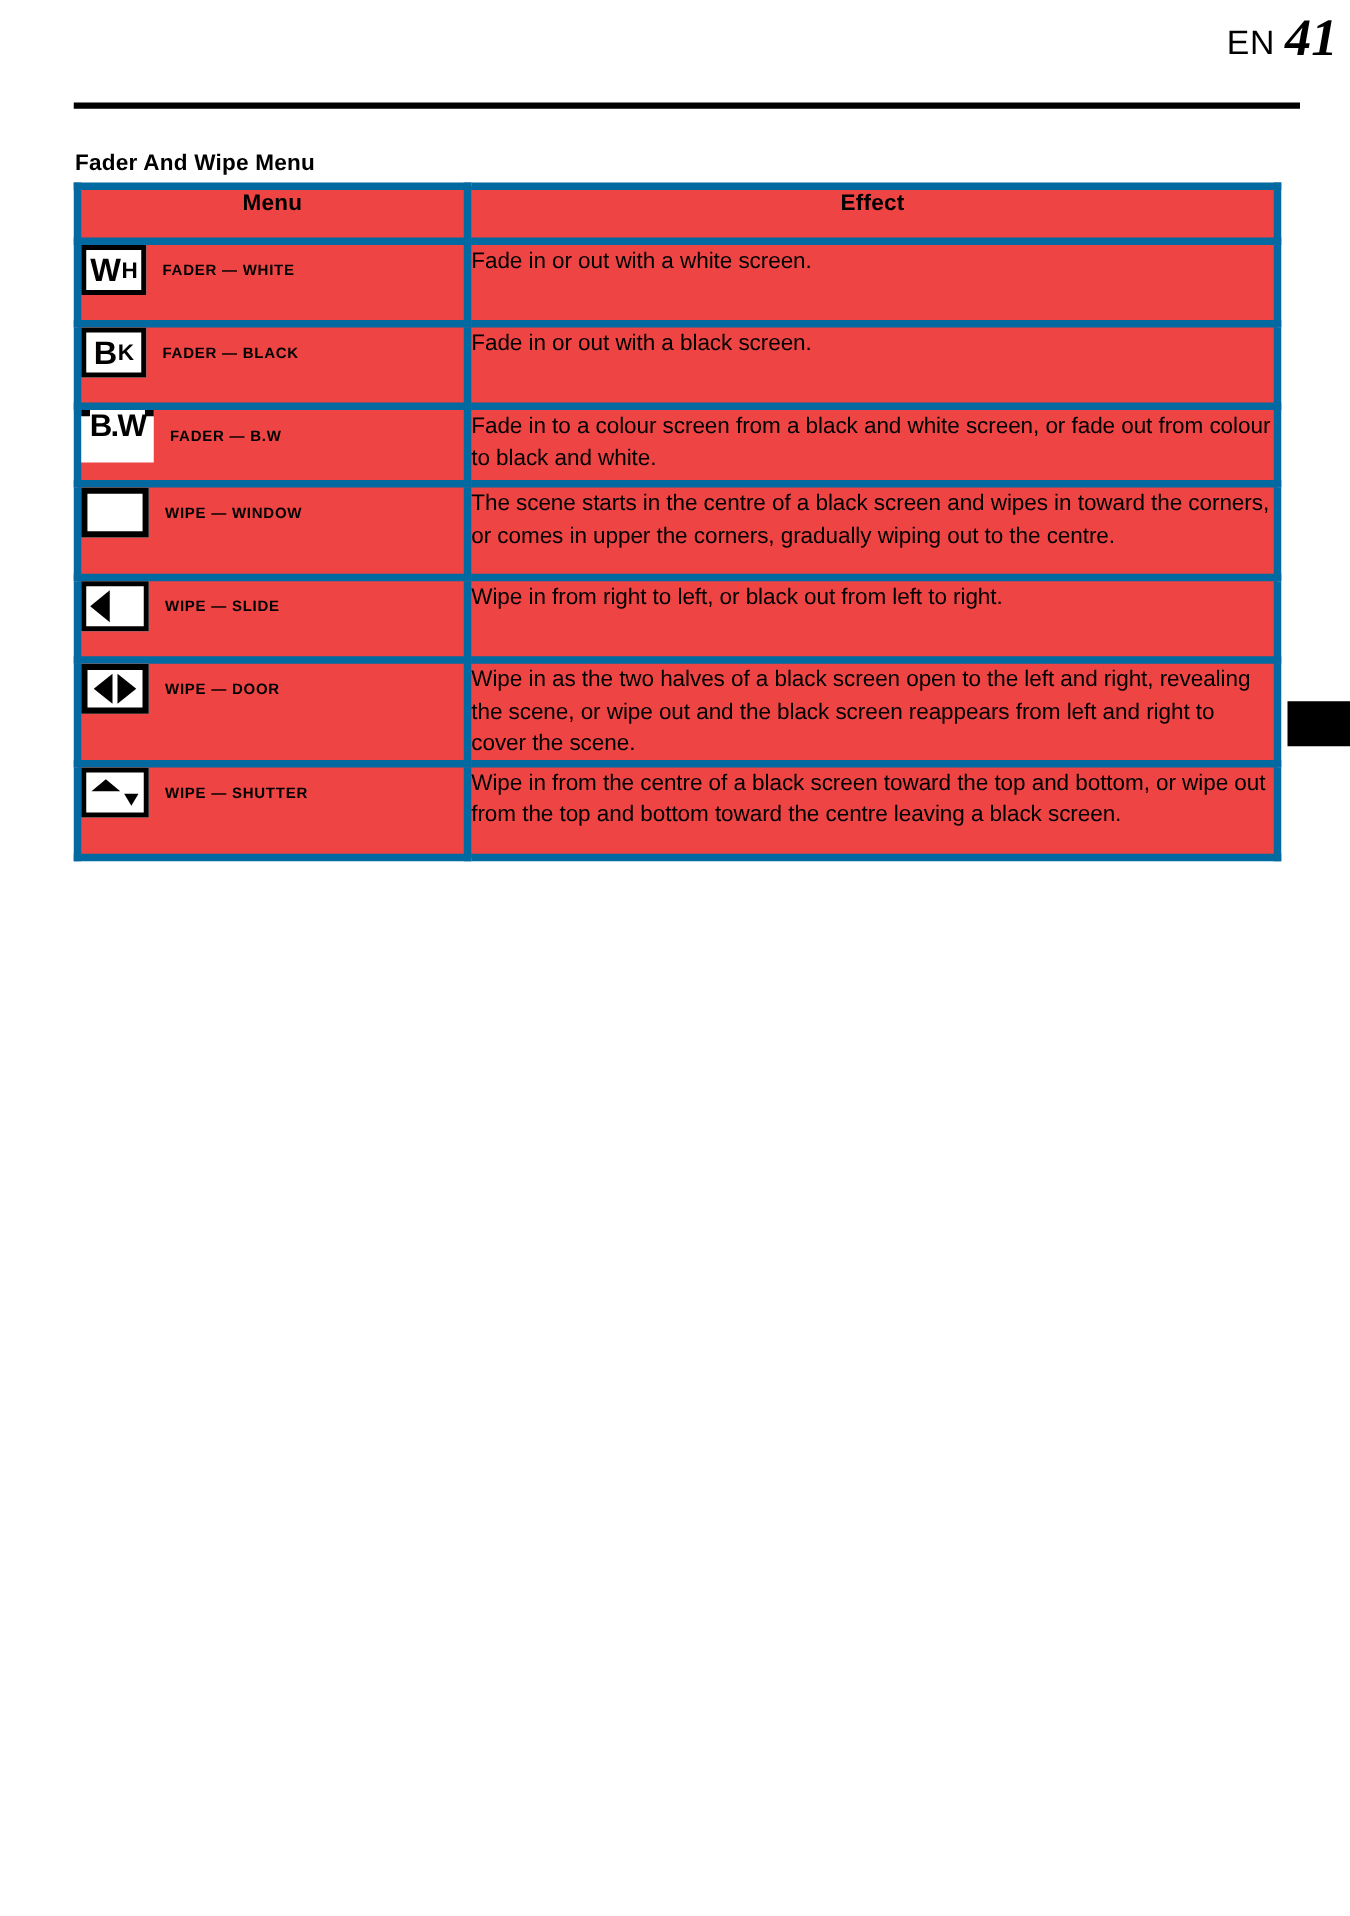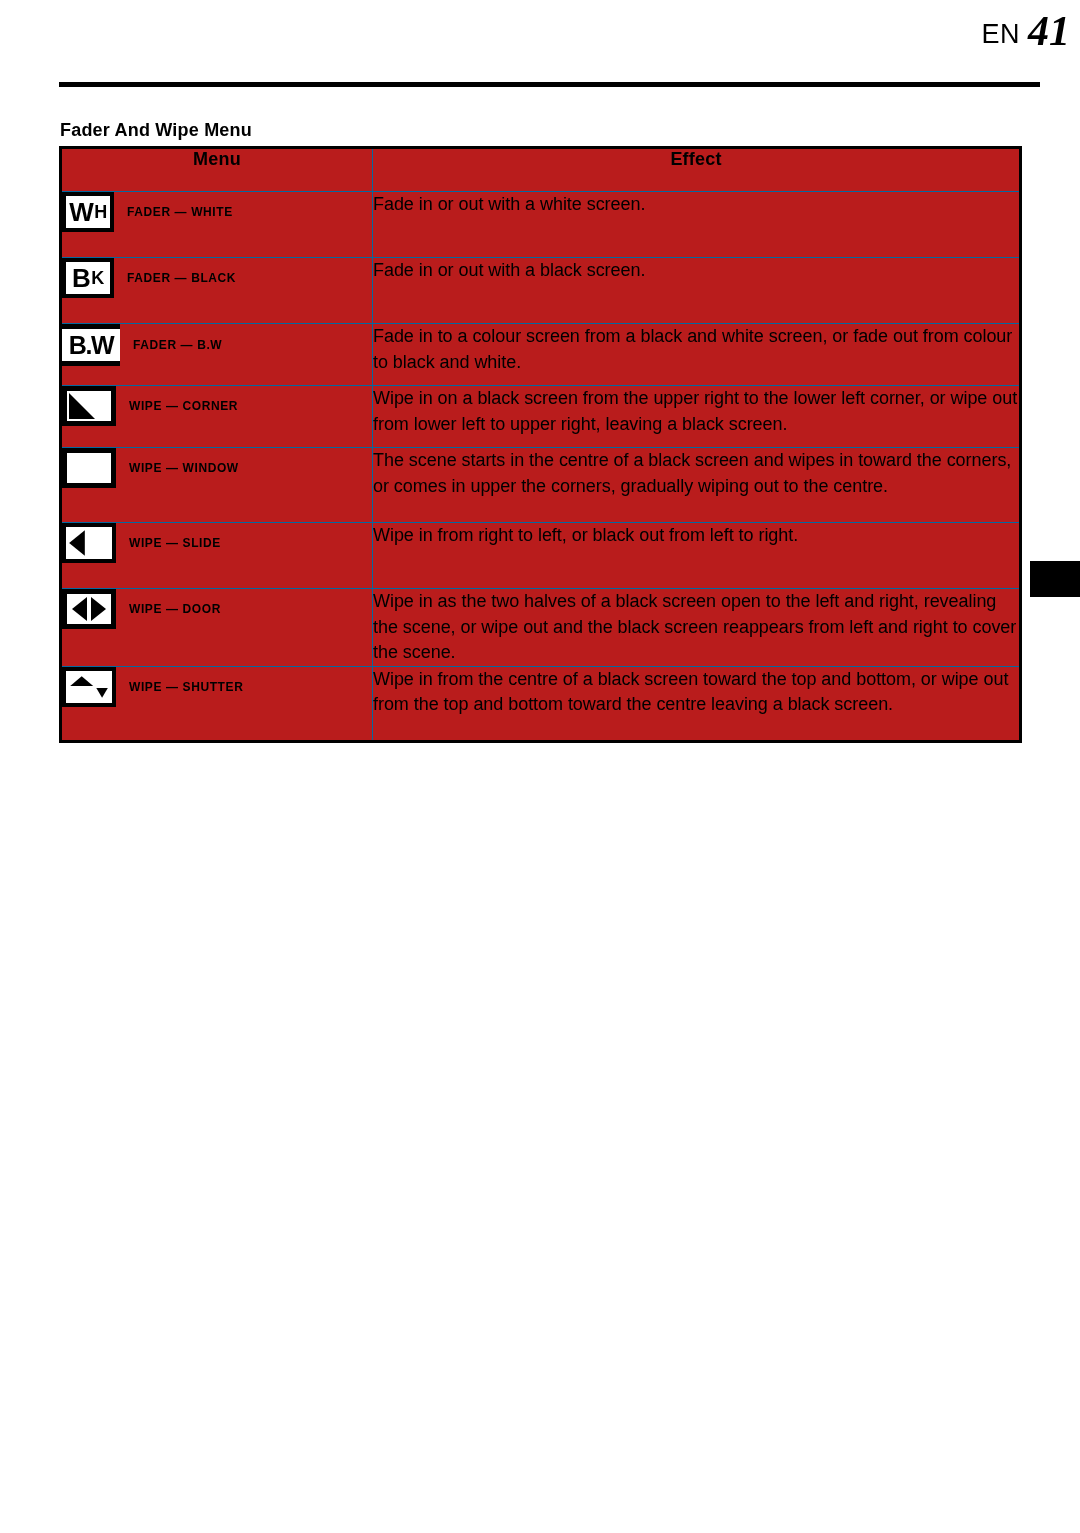--- a/index.html
+++ b/index.html
@@ -58,24 +58,24 @@
   
   #menu-table {
     position: absolute;
     left: 59px; top: 146px;
     width: 963px;
     border-collapse: collapse;
     table-layout: fixed;
     border: 3px solid #000;
   }
   #menu-table td, #menu-table th {
-    border: 1px solid #0369a1;
+    border: 6px solid #0369a1;
     padding: 0;
     vertical-align: top;
-    background: #b91c1c;
+    background: #ef4444;
   }
   .col-menu  { width: 312px; }
   .col-eff   { width: 648px; }
 
   thead th {
     text-align: center;
     font-size: 18px;
     font-weight: bold;
     height: 44px;
     vertical-align: middle;
@@ -133,21 +133,21 @@
   }
   .icon.txtbox .small {
     font-size: 18px; font-weight: bold; line-height: 1;
     letter-spacing: -0.3px;
     margin-left: 1px;
   }
   
   .icon.barbox {
     width: 58px; height: 42px;
     display: flex;
-    flex-direction: column;
+    flex-direction: row;
     justify-content: space-between;
     background: #fff;
   }
   .icon.barbox .bar { height: 5px; background: #000; width: 100%; }
   .icon.barbox .bw-text {
     font-size: 25px; font-weight: bold; line-height: 1;
     text-align: center; letter-spacing: -1.4px;
     margin: 1px 0;
   }
   
@@ -226,33 +226,20 @@
             <span class="bar"></span>
             <span class="bw-text">B.W</span>
             <span class="bar"></span>
           </span>
           <span class="menu-label">FADER — B.W</span>
         </div>
       </td>
       <td class="effect-cell">Fade in to a colour screen from a black and white screen, or fade out from colour to black and white.</td>
     </tr>
 
-    <tr class="r-2">
-      <td class="menu-cell">
-        <div class="menu-cell-inner">
-          <span class="icon frame">
-            <svg viewBox="0 0 44 30" preserveAspectRatio="none" aria-hidden="true">
-              <polygon points="2,2 2,28 28,28" fill="#000"></polygon>
-            </svg>
-          </span>
-          <span class="menu-label">WIPE — CORNER</span>
-        </div>
-      </td>
-      <td class="effect-cell">Wipe in on a black screen from the upper right to the lower left corner, or wipe out from lower left to upper right, leaving a black screen.</td>
-    </tr>
 
     <tr class="r-3">
       <td class="menu-cell">
         <div class="menu-cell-inner">
           <span class="icon frame">
             <svg viewBox="0 0 44 30" preserveAspectRatio="none" aria-hidden="true">
               <rect x="0" y="0" width="44" height="30" fill="#fff"></rect>
             </svg>
           </span>
           <span class="menu-label">WIPE — WINDOW</span>

